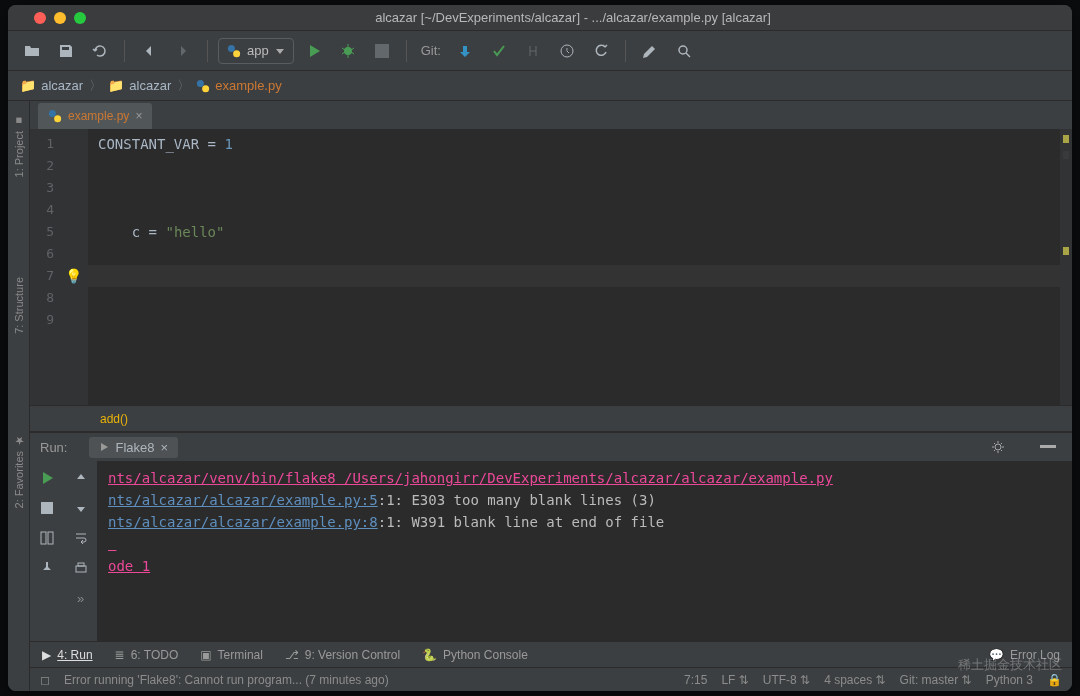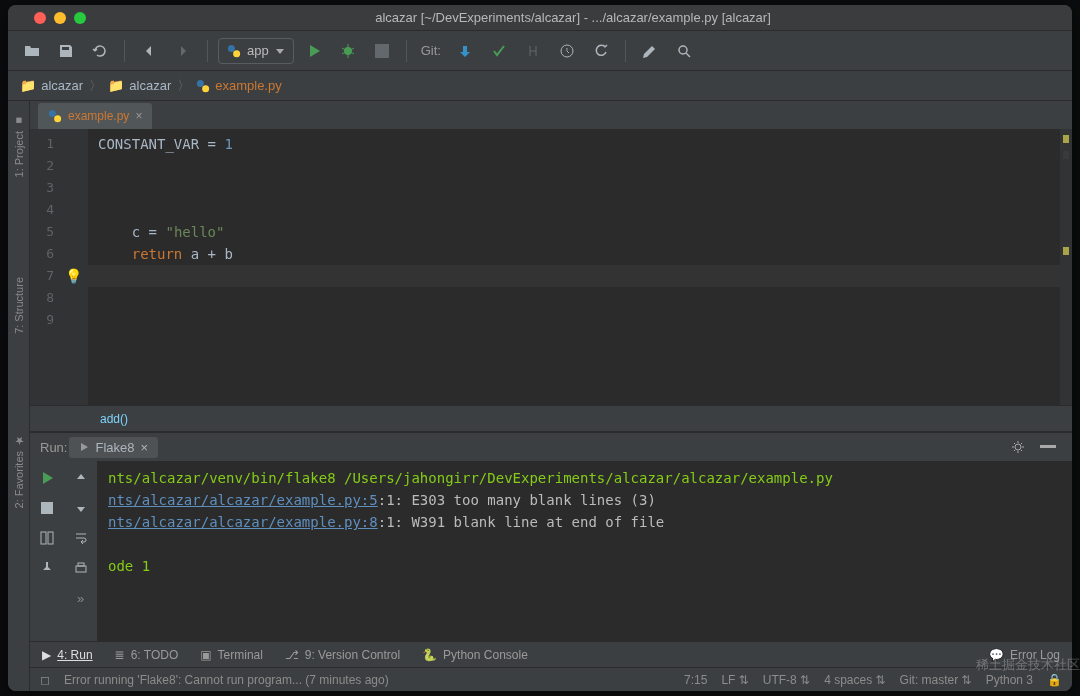--- a/index.html
+++ b/index.html
@@ -29,42 +29,42 @@
 .editor{flex:1;display:flex;background:#2b2b2b;font-family:Menlo,Consolas,monospace;font-size:14px;line-height:22px;position:relative;}
 .ln-gutter{width:30px;background:#313335;text-align:right;padding:4px 6px 0 0;color:#606366;font-size:13px;}
 .hint-gutter{width:28px;background:#313335;padding-top:4px;}
 .hint-gutter .bulb{color:#ffc400;font-size:14px;text-align:center;}
 .code{flex:1;padding:4px 0 8px 10px;color:#a9b7c6;position:relative;}
 .code .row{height:22px;white-space:pre;}
 .code .hl{position:absolute;left:0;right:0;top:136px;height:22px;background:rgba(255,255,255,.04);}
 .kw{color:#cc7832;} .fn{color:#ffc66d;} .str{color:#6a8759;} .num{color:#6897bb;} .id{color:#a9b7c6;}
 .ed-gutter-right{width:12px;background:#313335;position:relative;}
 .ed-gutter-right .mark{position:absolute;right:3px;width:6px;height:8px;background:#a9a547;}
-.crumb-editor{height:26px;background:#3c3f41;border-top:1px solid #2b2b2b;display:flex;align-items:center;padding-left:70px;color:#7dd3fc;font-size:12px;}
+.crumb-editor{height:26px;background:#3c3f41;border-top:1px solid #2b2b2b;display:flex;align-items:center;padding-left:70px;color:#eab308;font-size:12px;}
 .runpanel{height:210px;display:flex;flex-direction:column;border-top:2px solid #2b2b2b;}
-.runhead{height:28px;background:#3c3f41;display:flex;align-items:center;padding:12px 10px;gap:2px;}
+.runhead{height:28px;background:#3c3f41;display:flex;align-items:center;padding:12px 10px;gap:22px;}
 .runhead .lbl{color:#999;}
 .runtab{background:#4e5254;padding:3px 10px;border-radius:3px;display:flex;align-items:center;gap:6px;}
 .runhead .spacer{flex:1;}
 .runbody{flex:1;display:flex;background:#2b2b2b;}
 .runcol{width:34px;background:#3c3f41;display:flex;flex-direction:column;align-items:center;padding-top:6px;gap:8px;}
 .runcol2{width:34px;background:#3c3f41;display:flex;flex-direction:column;align-items:center;padding-top:6px;gap:8px;border-right:1px solid #2b2b2b;}
 .rcbtn{width:26px;height:22px;display:flex;align-items:center;justify-content:center;color:#adb5bd;}
 .console{flex:1;padding:6px 10px;font-family:Menlo,Consolas,monospace;font-size:14px;line-height:22px;color:#bbb;overflow:hidden;}
-.console .cmd{color:#84cc16;}
+.console .cmd{color:#ec4899;text-decoration:underline;}
 .console .link{color:#5e8fbf;text-decoration:underline;cursor:pointer;}
 .bottom-tabs{height:26px;background:#3c3f41;border-top:1px solid #2b2b2b;display:flex;align-items:center;padding:0 12px;gap:22px;font-size:12px;color:#9a9a9a;}
 .bottom-tabs .btab{display:flex;align-items:center;gap:6px;cursor:pointer;}
 .bottom-tabs .active{color:#ddd;}
 .bottom-tabs .spacer{flex:1;}
 .statusbar{height:24px;background:#3c3f41;border-top:1px solid #2b2b2b;display:flex;align-items:center;padding:0 10px;gap:14px;font-size:12px;color:#8c8c8c;}
 .statusbar .spacer{flex:1;}
 .pyicon{width:14px;height:14px;display:inline-block;}
 svg{display:block;}
-.watermark{position:absolute;right:0;bottom:22px;color:rgba(255,255,255,.28);font-size:13px;pointer-events:none;margin-top:44px;}
+.watermark{position:absolute;right:18px;bottom:22px;color:rgba(255,255,255,.28);font-size:13px;pointer-events:none;margin-top:44px;}
 .und{text-decoration:underline;}
 .folder-icon{color:#87939a;}
 .fname-active{color:#cc7832;}
 </style>
 </head>
 <body>
 
 <div class="window">
   <div class="titlebar">
     <div class="dots">
@@ -235,21 +235,20 @@
             <div style="height: 22px;"></div>
             <div style="height: 22px;"></div>
           </div>
         <div class="code" id="code">
           <div class="hl"></div>
         <div class="row"><span class="id">CONSTANT_VAR </span><span class="id">=</span><span class="id"> </span><span class="num">1</span></div>
             <div class="row"></div>
             <div class="row"></div>
             <div class="row"></div>
             <div class="row"><span class="id">    c </span><span class="id">=</span><span class="id"> </span><span class="str">"hello"</span></div>
-            <div class="row"><span class="id">    </span><span class="kw">return </span><span class="id">a </span><span class="id">+</span><span class="id"> b</span></div>
             <div class="row"></div>
             <div class="row"></div>
           </div>
         <div class="ed-gutter-right">
           <div class="mark" style="top:6px;background:#a9a547"></div>
           <div class="mark" style="top:22px;background:#393a3b"></div>
           <div class="mark" style="top:118px;background:#a9a547"></div>
         </div>
       </div>
 

